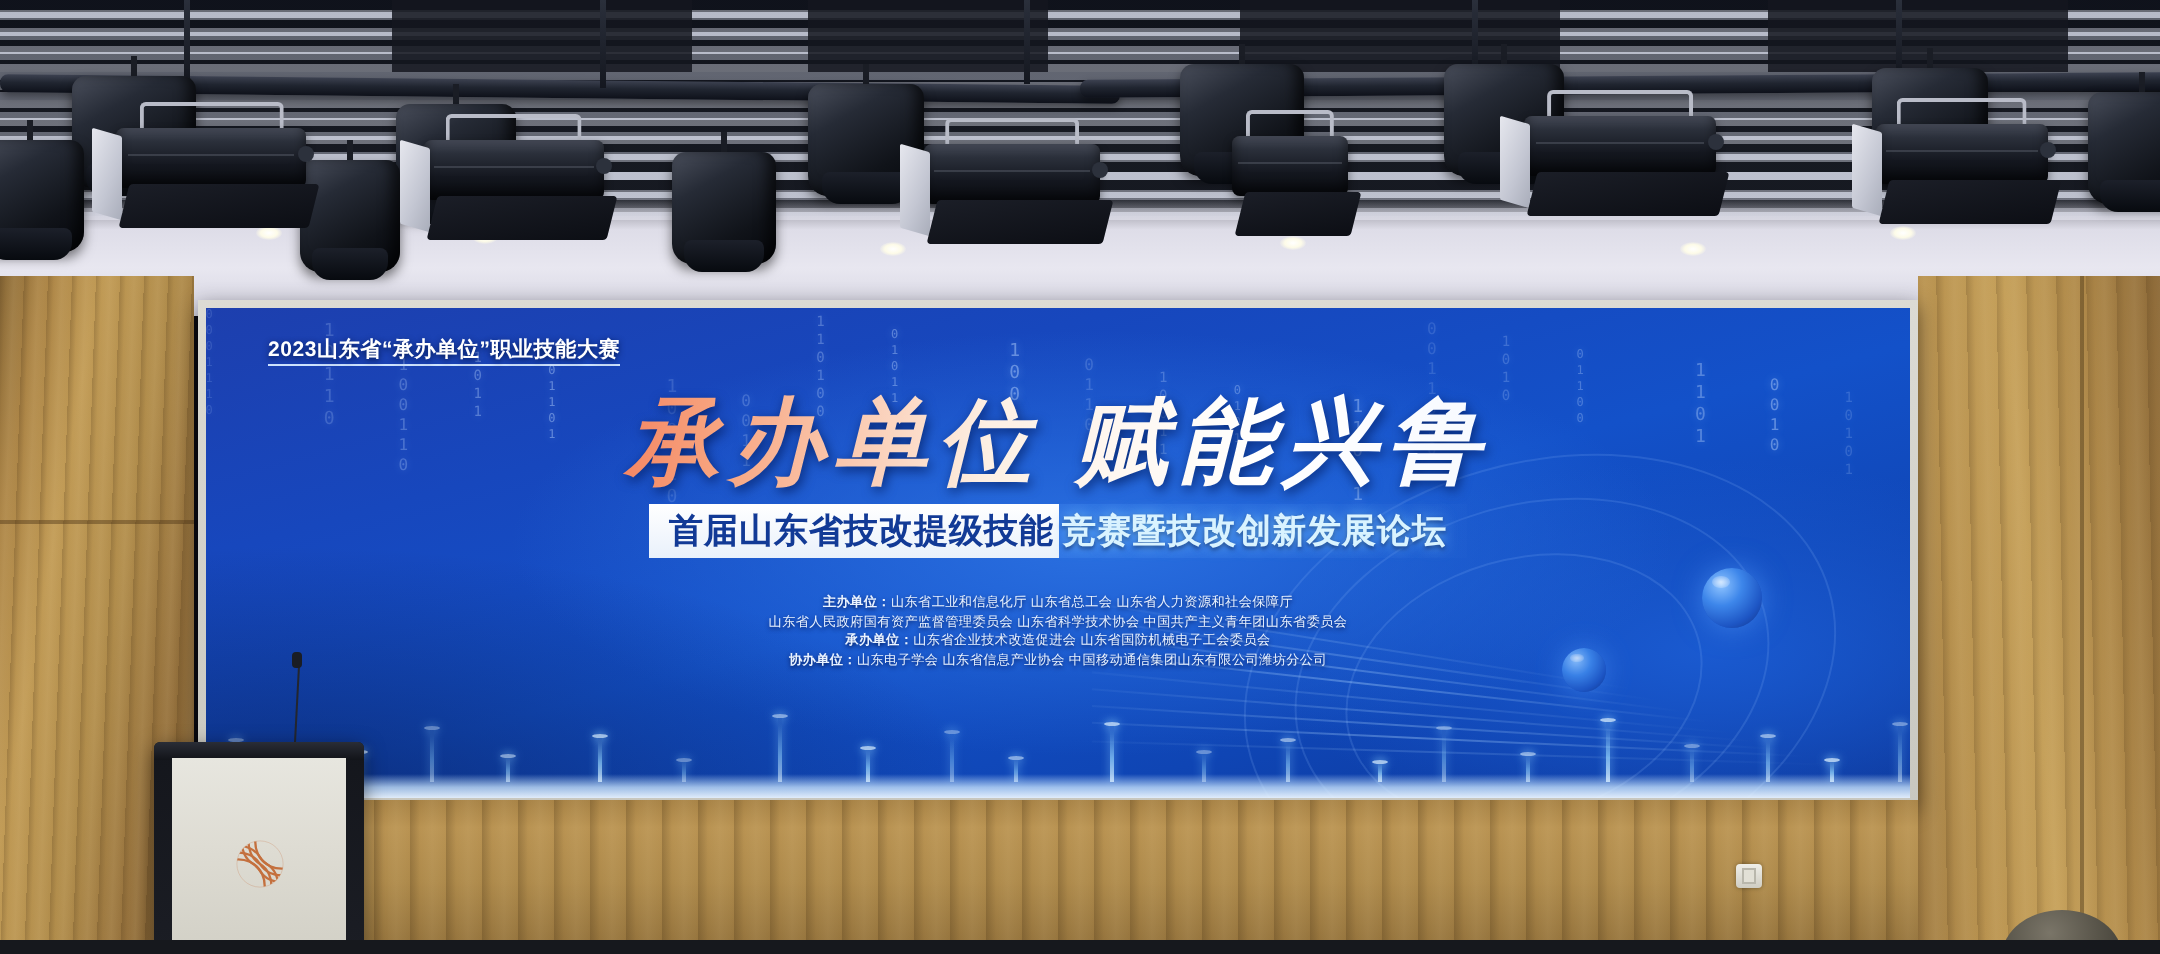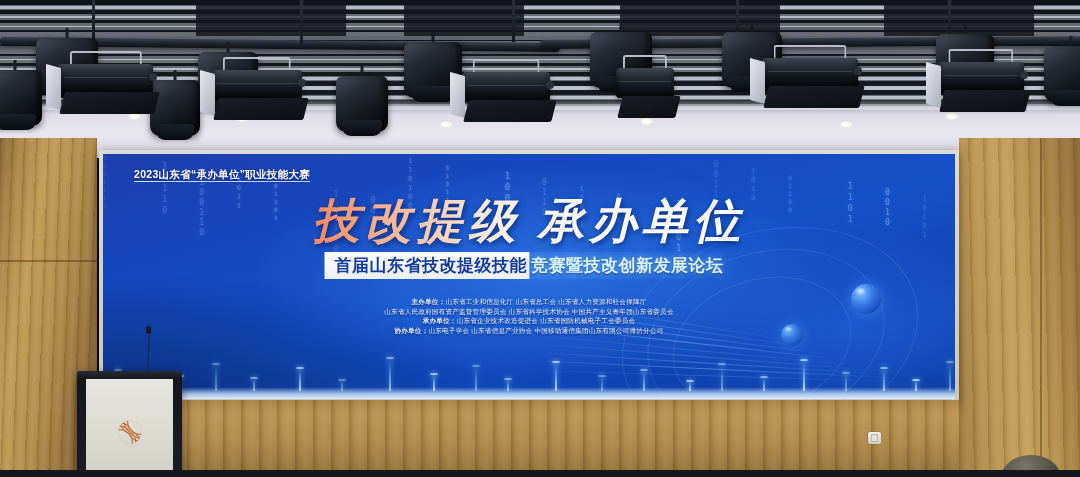--- a/index.html
+++ b/index.html
@@ -371,21 +371,21 @@
           <div class="pillar" style="left: 780px; height: 24px; opacity: 0.68;"></div>
           <div class="pillar" style="left: 812px; height: 12px; opacity: 0.85;"></div>
           <div class="pillar" style="left: 846px; height: 30px; opacity: 0.52;"></div>
         </div>
       <div class="horizon"></div>
 
       <div class="hdr-line">
         <span class="ul">2023山东省“承办单位”职业技能大赛</span>
       </div>
 
-      <div class="main-title">技改提级 承办单位</div>
+      <div class="main-title">承办单位 赋能兴鲁</div>
 
       <div class="subtitle-wrap">
         <span class="sub-a">首届山东省技改提级技能</span>
           <span class="sub-b">竞赛暨技改创新发展论坛</span>
       </div>
 
       <div class="orgs" id="orgs-layer">
           <div class="row"><span class="lbl">主办单位：</span><span>山东省工业和信息化厅  山东省总工会  山东省人力资源和社会保障厅</span></div>
           <div class="row"><span>山东省人民政府国有资产监督管理委员会  山东省科学技术协会  中国共产主义青年团山东省委员会</span></div>
           <div class="row"><span class="lbl">承办单位：</span><span>山东省企业技术改造促进会  山东省国防机械电子工会委员会</span></div>

